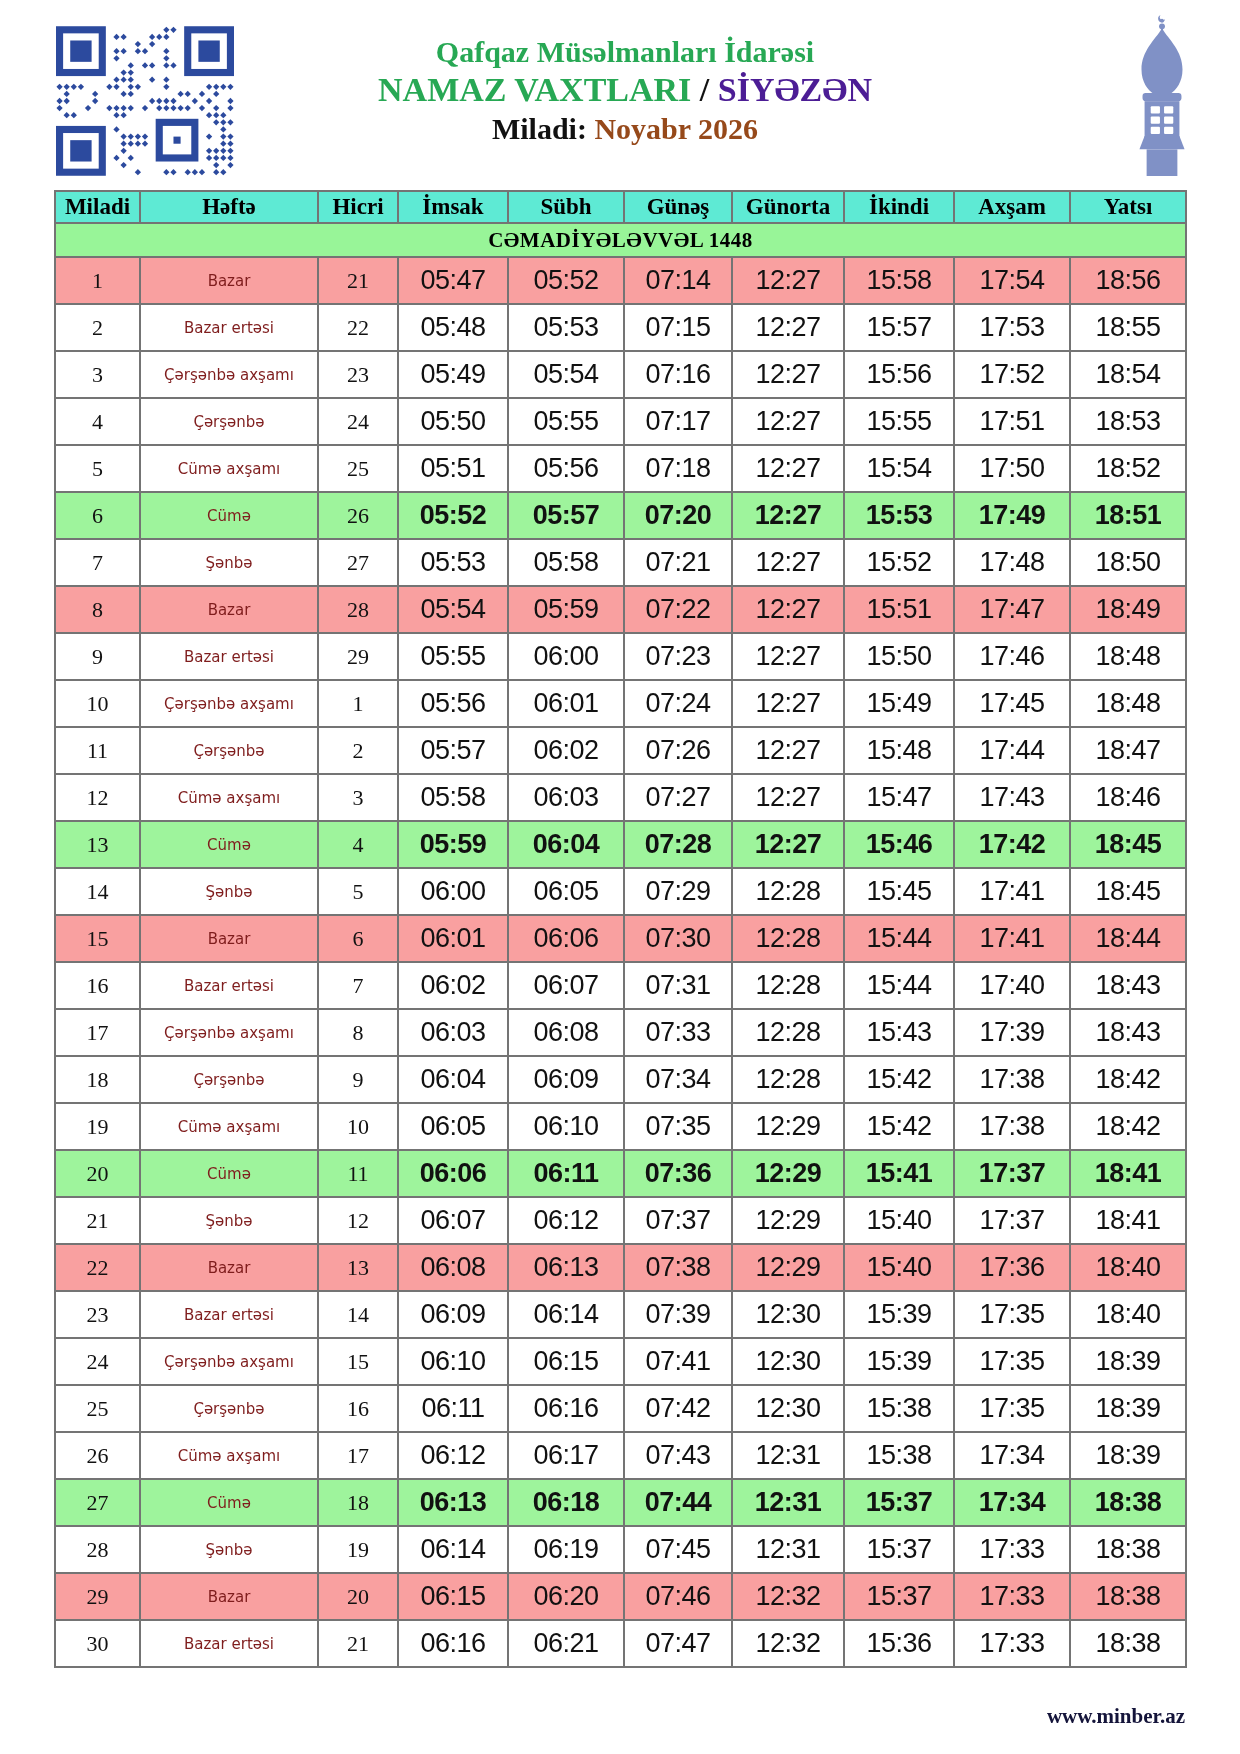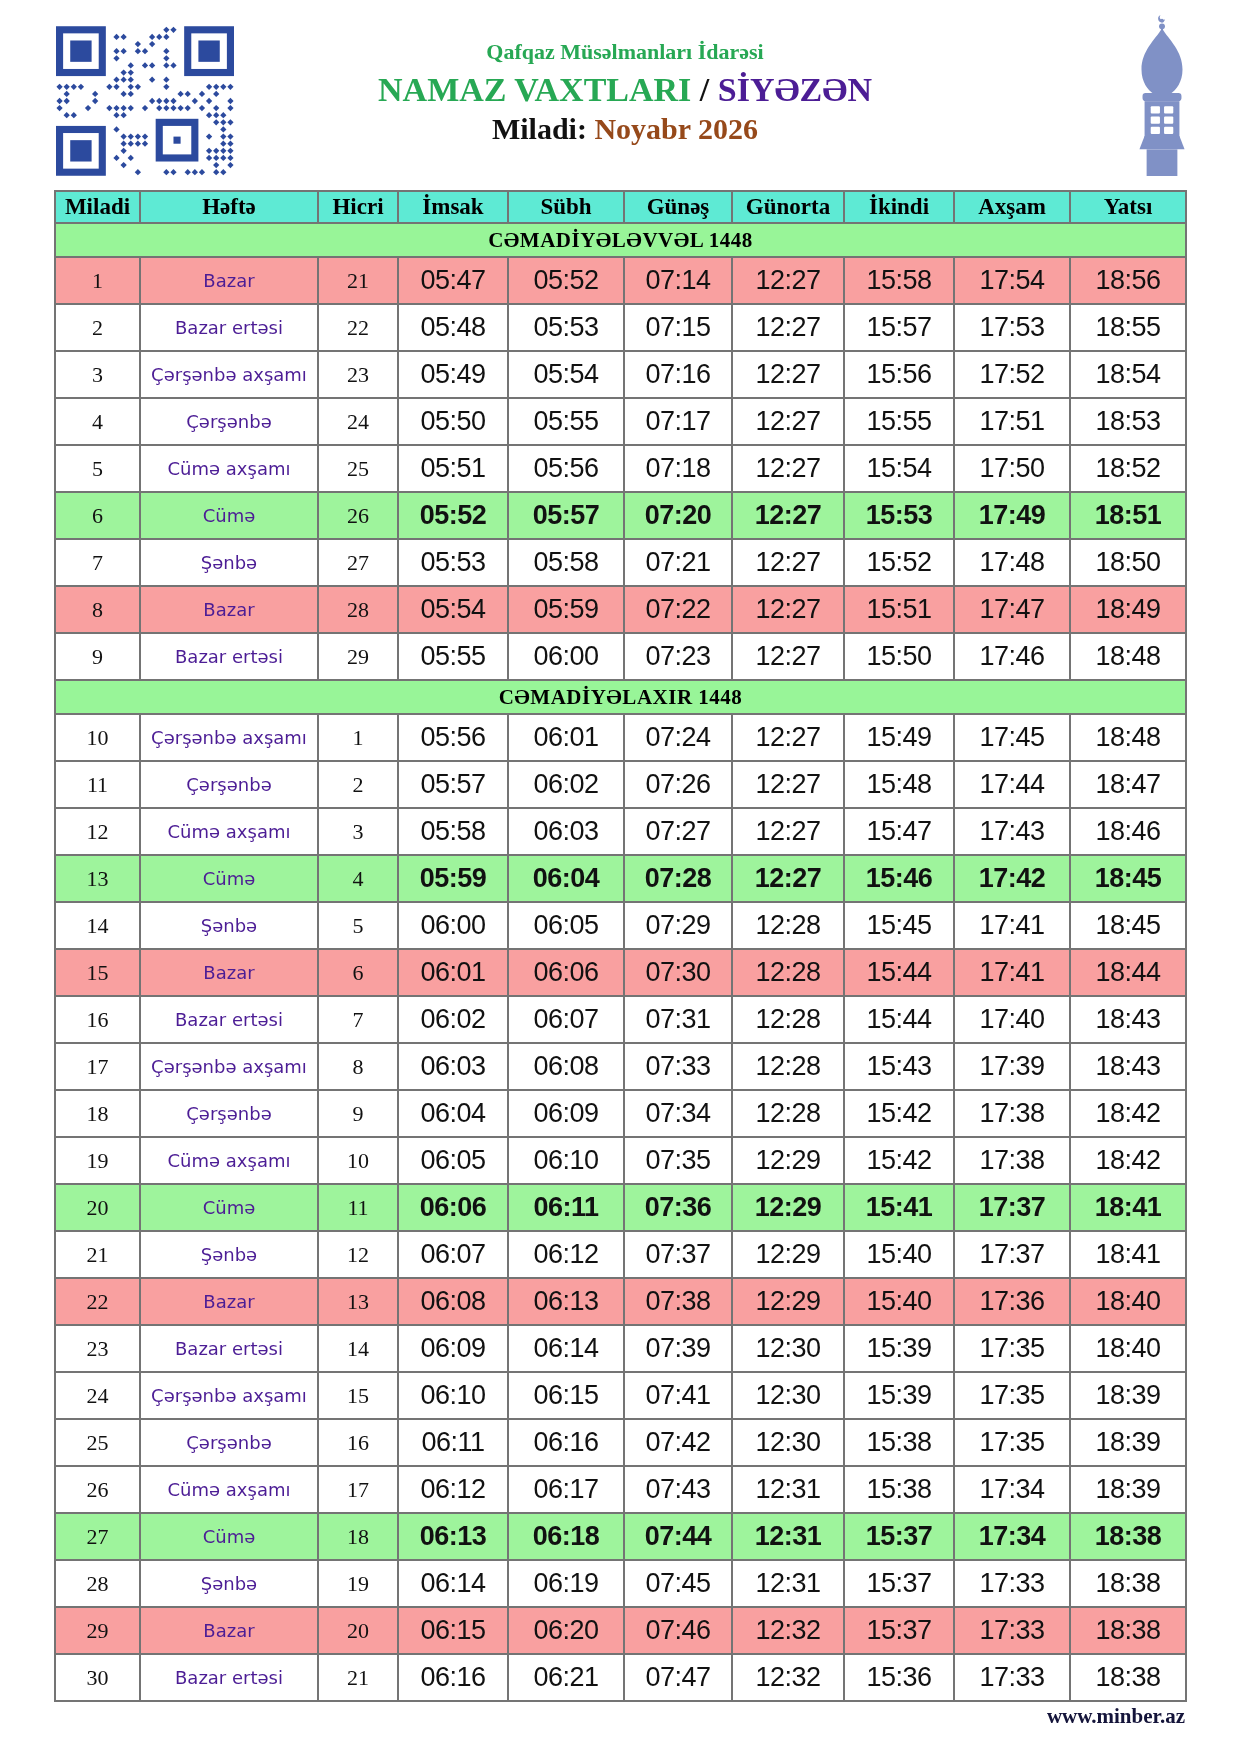--- a/index.html
+++ b/index.html
@@ -4,21 +4,21 @@
 <style>
   * { margin:0; padding:0; box-sizing:border-box; }
   body {
     width:1240px; height:1754px; background:#ffffff; position:relative;
     font-family:"Liberation Serif", serif; overflow:hidden;
   }
   
   .qr { position:absolute; left:56px; top:26px; width:178px; height:150px; }
   .minaret { position:absolute; left:1130px; top:12px; width:64px; height:164px; }
   .head-block { position:absolute; left:235px; top:34px; width:780px; text-align:center; }
-  .hl1 { font-size:22px; font-weight:bold; color:#27a854; line-height:36px; }
+  .hl1 { font-size:30px; font-weight:bold; color:#27a854; line-height:36px; }
   .hl2 { font-size:34px; font-weight:bold; line-height:40px; }
   .hl2 .t-main { color:#27a854;margin-top:16px; }
   .hl2 .t-sep { color:#111111; }
   .hl2 .t-city { color:#4c1d95; }
   .hl3 { font-size:30px; font-weight:bold; line-height:37px; }
   .hl3 .lbl { color:#111111; }
   .hl3 .val { color:#96491a; }
   .hl4 { font-size:30px; font-weight:bold; line-height:36px;margin-top:40px; }
   .hl4 .lbl { color:#111111; }
   .hl4 .val { color:#15a24c; }
@@ -36,21 +36,21 @@
     height:32px; background:#5eead4; color:#000000;
     font-family:"Liberation Serif", serif; font-size:23px; font-weight:bold;
   }
   tr.section td {
     height:34px; background:#98f598; color:#000000;
     font-family:"Liberation Serif", serif; font-size:21px; font-weight:bold;
     letter-spacing:0.5px;
   }
   tr.row td { height:47px; background:#ffffff; color:#111111; }
   tr.row td.num { font-family:"Liberation Serif", serif; font-size:22px; }
-  tr.row td.wk  { font-family:"DejaVu Sans", sans-serif; font-size:18px; color:#4c1d95; }
+  tr.row td.wk  { font-family:"DejaVu Sans", sans-serif; font-size:15px; color:#7f1d1d; }
   tr.row td.tm  { font-family:"Liberation Sans", sans-serif; font-size:27px; letter-spacing:-0.5px; }
   tr.row.sunday td { background:#f9a0a0; }
   tr.row.friday td { background:#9ef49c; }
   tr.row.friday td.tm { font-weight:bold; }
   
   .footer {
     position:absolute; right:55px; top:1704px;
     font-family:"Liberation Serif", serif; font-size:21px; font-weight:bold;
     color:#14143a;
   }
@@ -359,23 +359,20 @@
         <td class="wk">Bazar ertəsi</td>
         <td class="num">29</td>
         <td class="tm">05:55</td>
         <td class="tm">06:00</td>
         <td class="tm">07:23</td>
         <td class="tm">12:27</td>
         <td class="tm">15:50</td>
         <td class="tm">17:46</td>
         <td class="tm">18:48</td>
       </tr>
-      <tr class="section">
-        <td colspan="10">CƏMADİYƏLAXIR 1448</td>
-      </tr>
       <tr class="row">
         <td class="num">10</td>
         <td class="wk">Çərşənbə axşamı</td>
         <td class="num">1</td>
         <td class="tm">05:56</td>
         <td class="tm">06:01</td>
         <td class="tm">07:24</td>
         <td class="tm">12:27</td>
         <td class="tm">15:49</td>
         <td class="tm">17:45</td>

